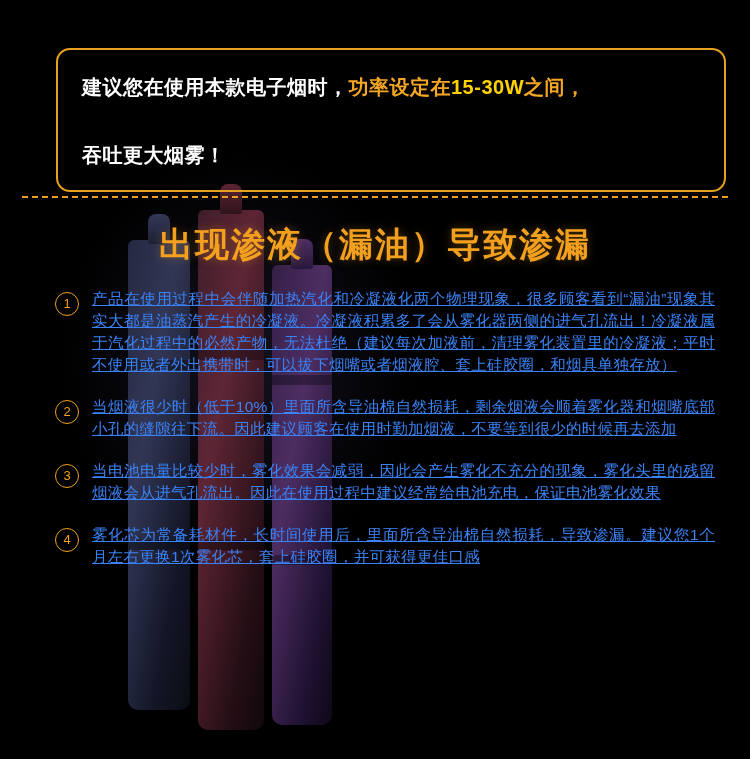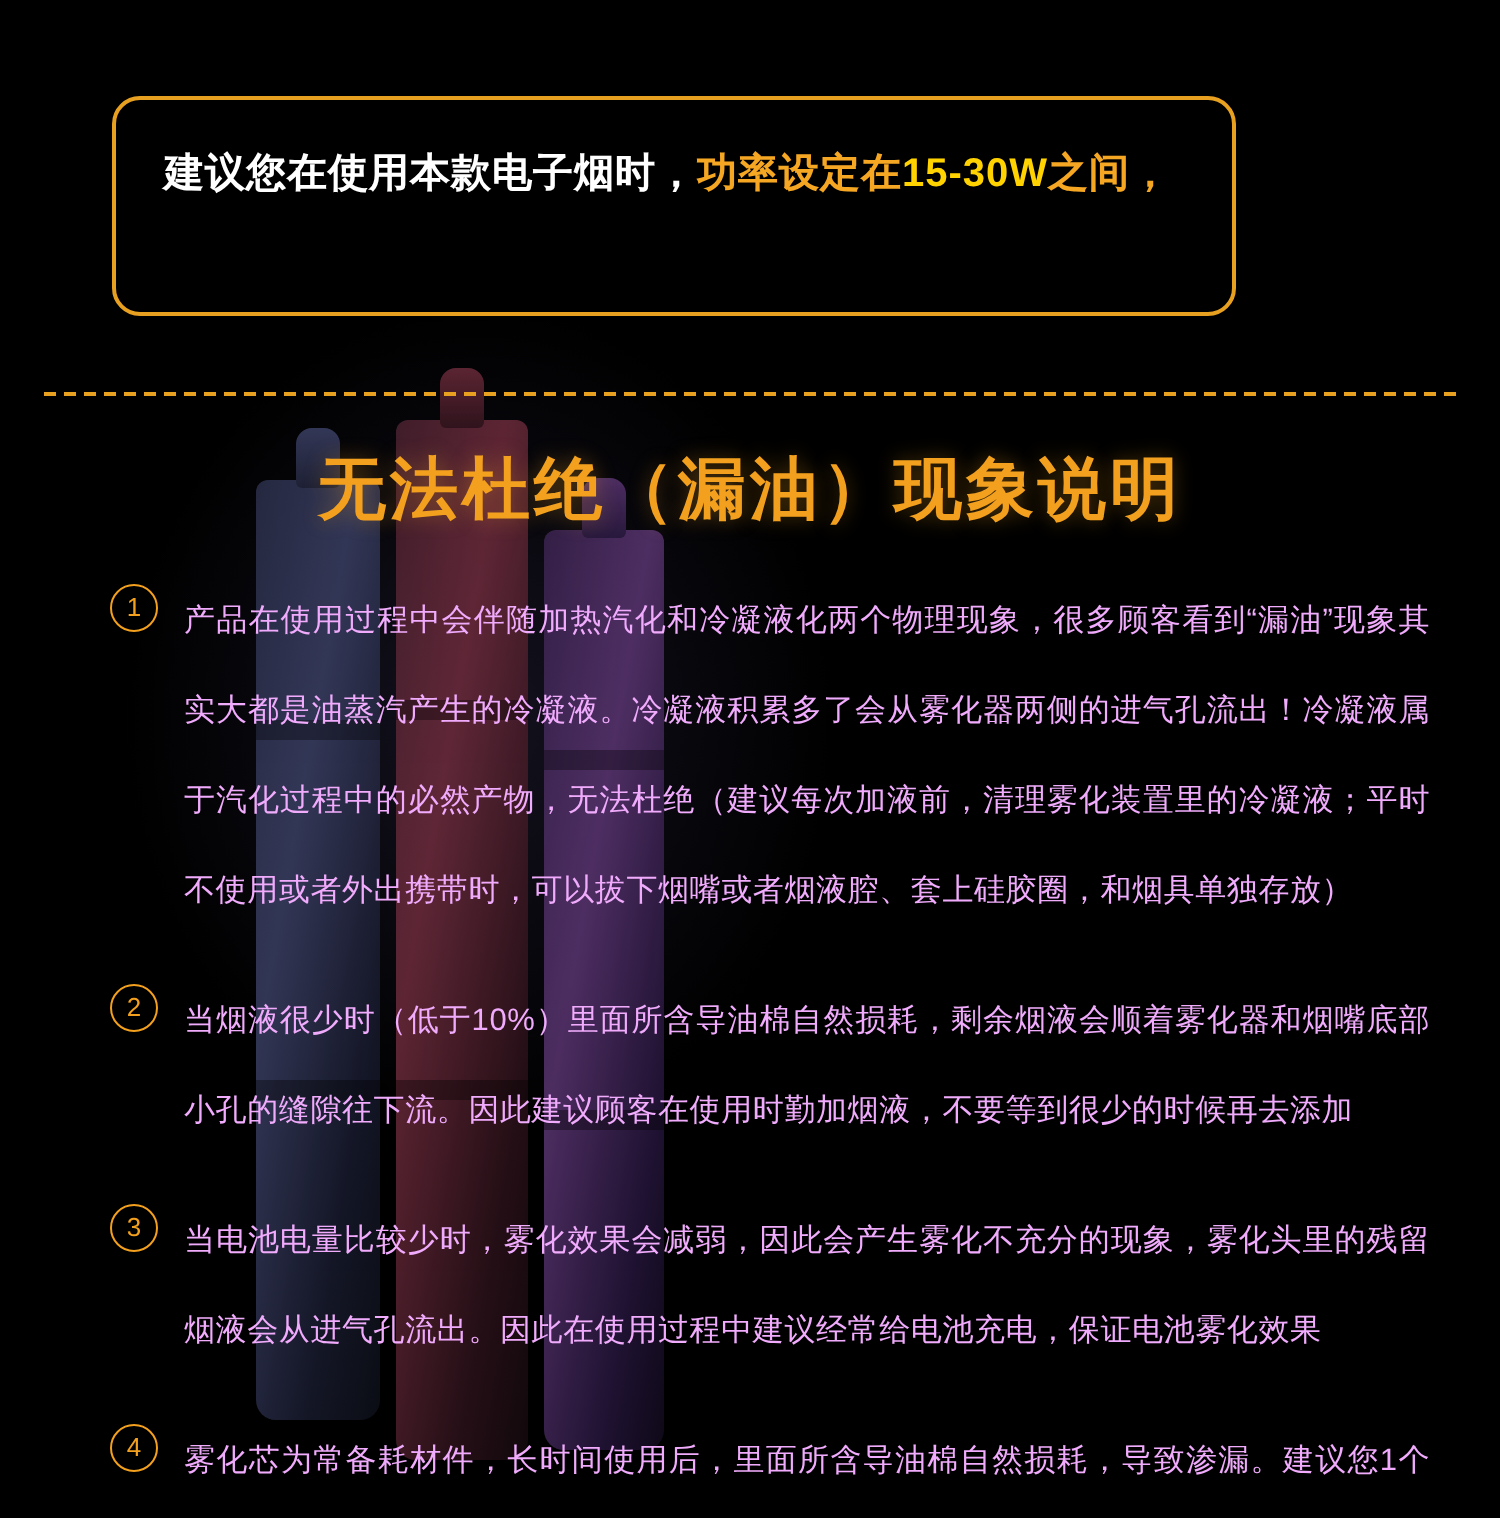--- a/index.html
+++ b/index.html
@@ -66,21 +66,21 @@
     width: 360px; height: 420px;
     background: radial-gradient(ellipse at center, rgba(90,80,140,.22) 0%, rgba(0,0,0,0) 70%);
     pointer-events: none;
   }
 
   
   .notice {
     position: absolute;
     left: 56px;
     top: 48px;
-    width: 562px;
+    width: 670px;
     box-sizing: border-box;
     border: 2px solid #e8a020;
     border-radius: 14px;
     padding: 20px 22px 18px 24px;
   }
   .notice p {
     margin: 0;
     font-family: "Liberation Sans", sans-serif;
     font-size: 20px;
     line-height: 34px;
@@ -138,24 +138,25 @@
     border: 1px solid #f2a01e;
     border-radius: 50%;
     color: #f2a01e;
     font-size: 13px;
     line-height: 22px;
     text-align: center;
     font-family: "Liberation Sans", sans-serif;
   }
   .txt {
     font-size: 15.5px;
-    line-height: 45px;
-    color: #f0abfc;
+    line-height: 22px;
+    color: #3b82f6;
     letter-spacing: .3px;
     text-align: justify;
+    text-decoration: underline;
   }
 </style>
 </head>
 <body>
 
 <div class="page">
 
   <div class="glow"></div>
 
   <div class="devices">
@@ -170,26 +171,26 @@
       <div class="band" style="top:330px"></div>
     </div>
     <div class="dev dev3">
       <div class="tip"></div>
       <div class="band" style="top:110px"></div>
       <div class="band" style="top:290px"></div>
     </div>
   </div>
 
   <div class="notice">
-    <p><span>建议您在使用本款电子烟时，</span><span class="hl-orange">功率设定在</span><span class="hl-yellow">15-30W</span><span class="hl-orange">之间，</span><br><br></p>
+    <p><span>建议您在使用本款电子烟时，</span><span class="hl-orange">功率设定在</span><span class="hl-yellow">15-30W</span><span class="hl-orange">之间，</span><br><br><span>吞吐更大烟雾！</span></p>
   </div>
 
   <div class="divider"></div>
 
-  <div class="sec-title">无法杜绝（漏油）现象说明</div>
+  <div class="sec-title">出现渗液（漏油）导致渗漏</div>
 
   <div class="list">
 
     <div class="item">
       <div class="num">1</div>
       <div class="txt">产品在使用过程中会伴随加热汽化和冷凝液化两个物理现象，很多顾客看到“漏油”现象其实大都是油蒸汽产生的冷凝液。冷凝液积累多了会从雾化器两侧的进气孔流出！冷凝液属于汽化过程中的必然产物，无法杜绝（建议每次加液前，清理雾化装置里的冷凝液；平时不使用或者外出携带时，可以拔下烟嘴或者烟液腔、套上硅胶圈，和烟具单独存放）</div>
     </div>
 
     <div class="item">
       <div class="num">2</div>

